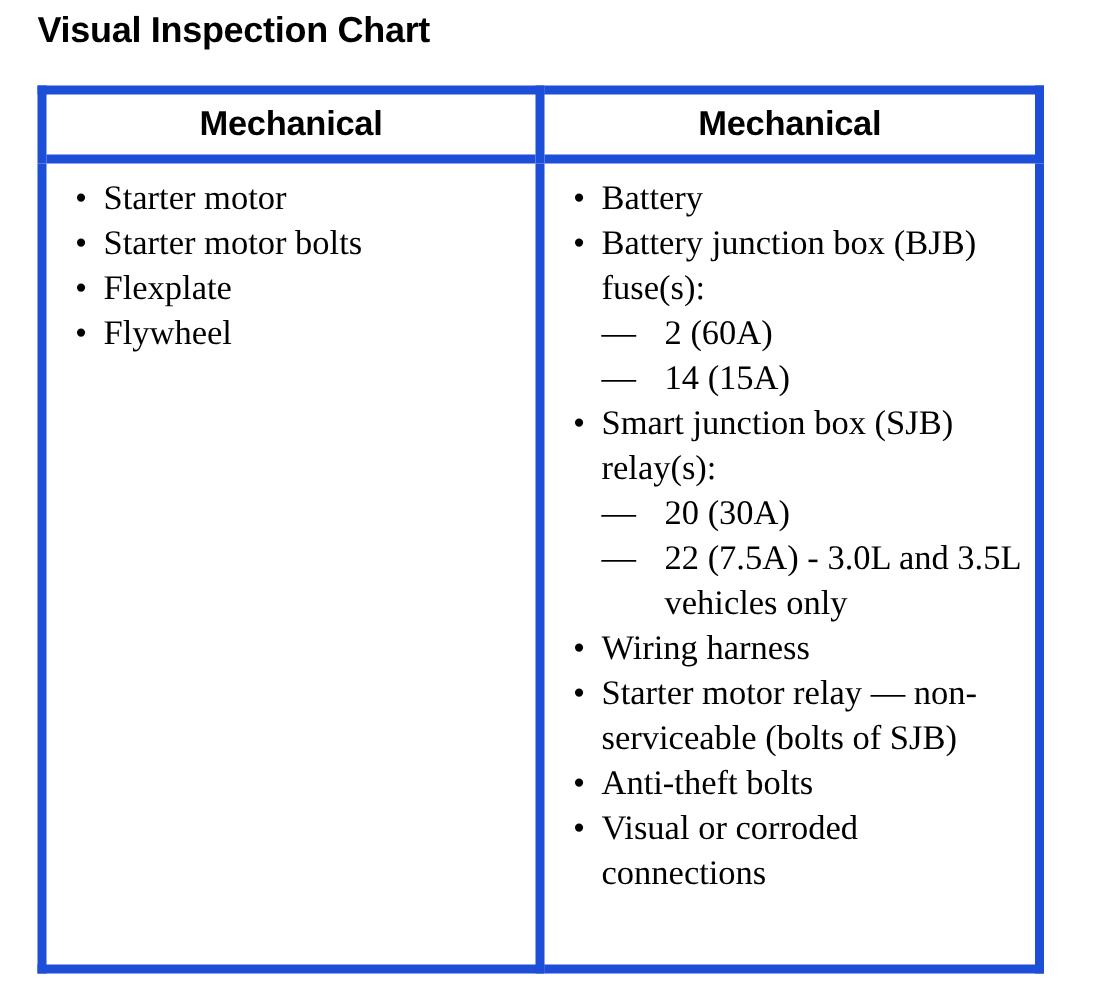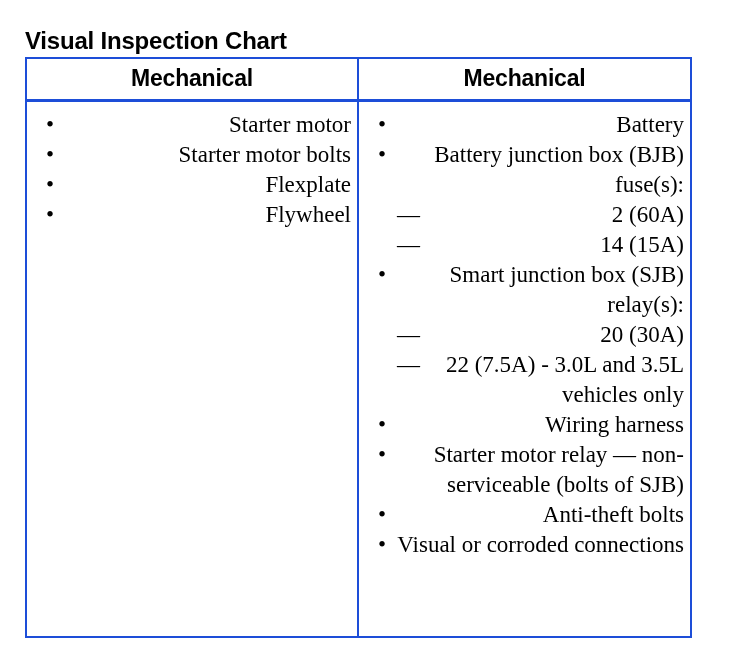--- a/index.html
+++ b/index.html
@@ -21,35 +21,34 @@
   #page-title {
     position: absolute;
     left: 25px;
     top: 6px;
     font-family: "Liberation Sans", sans-serif;
     font-weight: bold;
     font-size: 24px;
     line-height: 30px;
     letter-spacing: -0.2px;
     white-space: nowrap;
-    margin-top: 20px;
   }
 
   
   #inspection-table {
     position: absolute;
     left: 25px;
     top: 57px;
     width: 665px;
     border-collapse: collapse;
     table-layout: fixed;
   }
   #inspection-table td,
   #inspection-table th {
-    border: 2px solid #1d4ed8;
+    border: 6px solid #1d4ed8;
     padding: 0;
     vertical-align: top;
   }
   #inspection-table thead th {
     border-bottom-width: 3px;
     font-family: "Liberation Sans", sans-serif;
     font-weight: bold;
     font-size: 23px;
     line-height: 38px;
     height: 40px;
@@ -81,21 +80,20 @@
   }
   ul.item-list > li.bullet-item > .bullet-marker {
     position: absolute;
     left: 13px;
     top: 0;
     font-size: 23px;
     line-height: 30px;
   }
   .item-text {
     display: block;
-    text-align: right;
   }
 
   
   ul.sub-list {
     list-style: none;
     margin: 0;
     padding: 0;
   }
   ul.sub-list > li.dash-item {
     position: relative;

